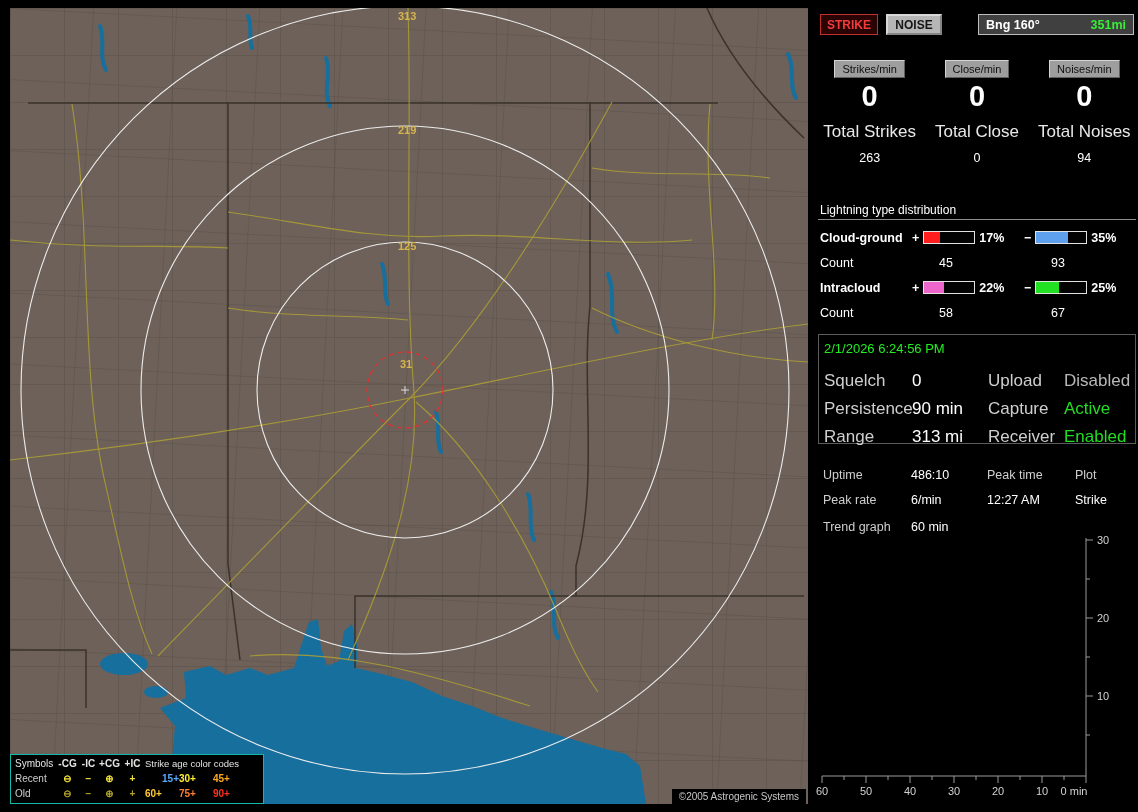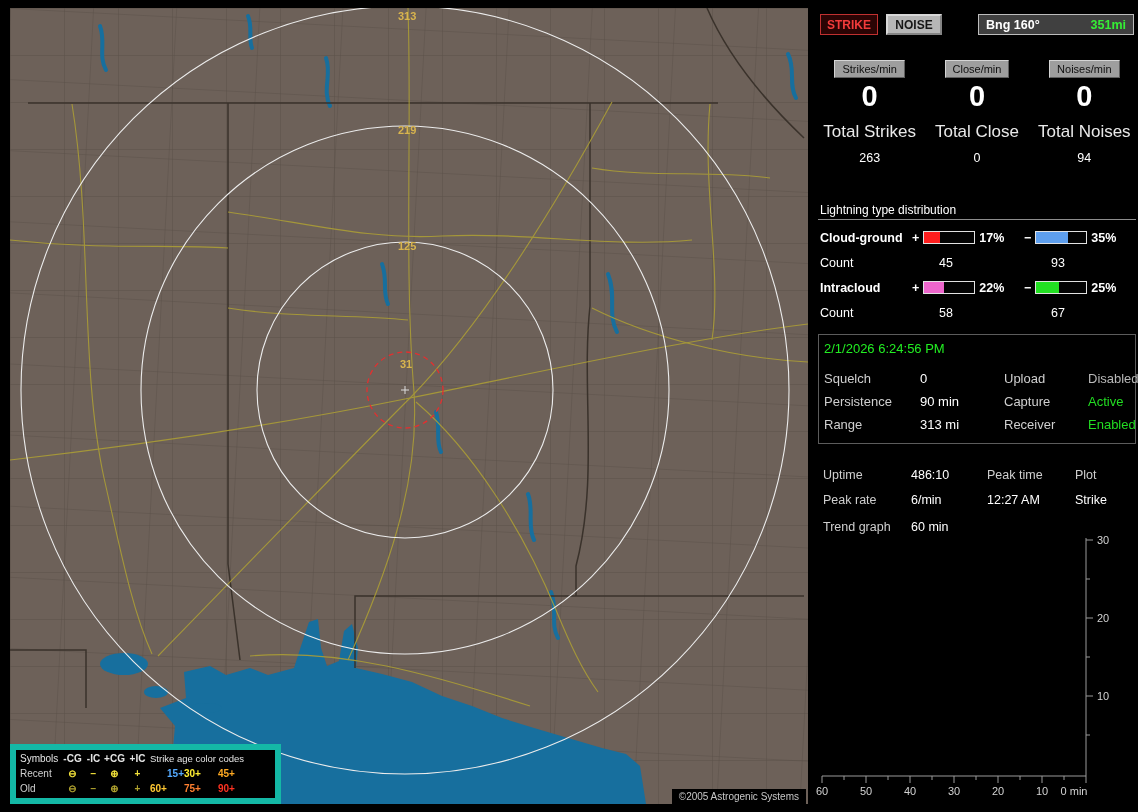--- a/index.html
+++ b/index.html
@@ -9,21 +9,21 @@
   
   #map{position:absolute;left:10px;top:8px;width:798px;height:796px;background:#a16207;}
   #mapsvg{position:absolute;left:0;top:0;width:100%;height:100%;}
   #mapsvg text{font-family:"Liberation Sans",sans-serif;font-size:11px;font-weight:bold;fill:#d8b44e;}
 
   #copyright{position:absolute;right:2px;bottom:0;background:#000;color:#c8c8c8;
              font-size:10px;padding:2px 7px;}
 
   
   #legend{position:absolute;left:0;bottom:0;width:248px;background:#000;
-          border:6px solid #14b8a6;font-size:10px;padding:1px 9px 2px 2px;margin-top:41px;}
+          border:1px solid #14b8a6;font-size:10px;padding:1px 2px 2px 2px;margin-top:41px;}
   .lg-row{display:grid;grid-template-columns:44px 21px 21px 21px 25px 34px 34px 38px;
           align-items:center;height:15px;}
   .lg-label{color:#d0d0d0;padding-left:2px;}
   .lg-head span{color:#e4e4e4;}
   .lg-age-head{grid-column:6/9;font-size:9.5px;white-space:nowrap;}
   .lg-sym{text-align:center;font-weight:bold;}
   .lg-age{font-weight:bold;}
 
   
   #panel{position:absolute;left:816px;top:0;width:322px;height:812px;font-size:12.5px;}
@@ -56,21 +56,21 @@
   .dist-label{font-weight:bold;}
   .bar-group{display:flex;align-items:center;gap:4px;font-weight:bold;}
   .bar{display:inline-block;width:50px;height:11px;border:1px solid #e2e2e2;background:#030303;overflow:hidden;}
   .bar-fill{display:block;height:100%;width:0;}
   .count-val{padding-left:27px;}
 
   #status{position:absolute;top:334px;left:2px;right:2px;height:110px;
           border:1px solid #5c5c5c;box-sizing:border-box;padding:6px 5px;}
   #datetime{color:#22ee22;font-weight:normal;font-size:13px;}
   .status-grid{margin-top:15px;display:grid;grid-template-columns:88px 76px 76px 1fr;
-               row-gap:8px;font-size:13px;gap:8px;}
+               row-gap:8px;font-size:17px;}
 
   #stats2{position:absolute;top:464px;left:2px;right:2px;}
   .stats2-grid{display:grid;grid-template-columns:88px 76px 88px 1fr;row-gap:11px;
                padding:4px 5px 0 5px;font-size:12.5px;}
   .k{color:#cfcfcf;}
   .trend-row{display:grid;grid-template-columns:88px 1fr;padding:13px 5px 0 5px;font-size:12.5px;}
 
   #trend{position:absolute;top:528px;left:0;width:322px;height:280px;}
   #trend text{font-family:"Liberation Sans",sans-serif;font-size:11px;fill:#d2d2d2;font-weight:normal;}
 </style>

